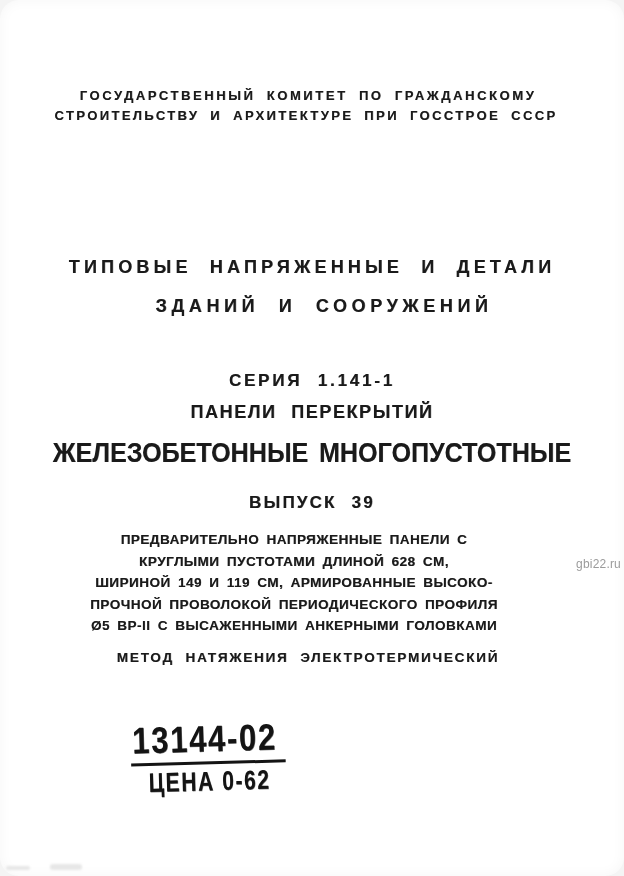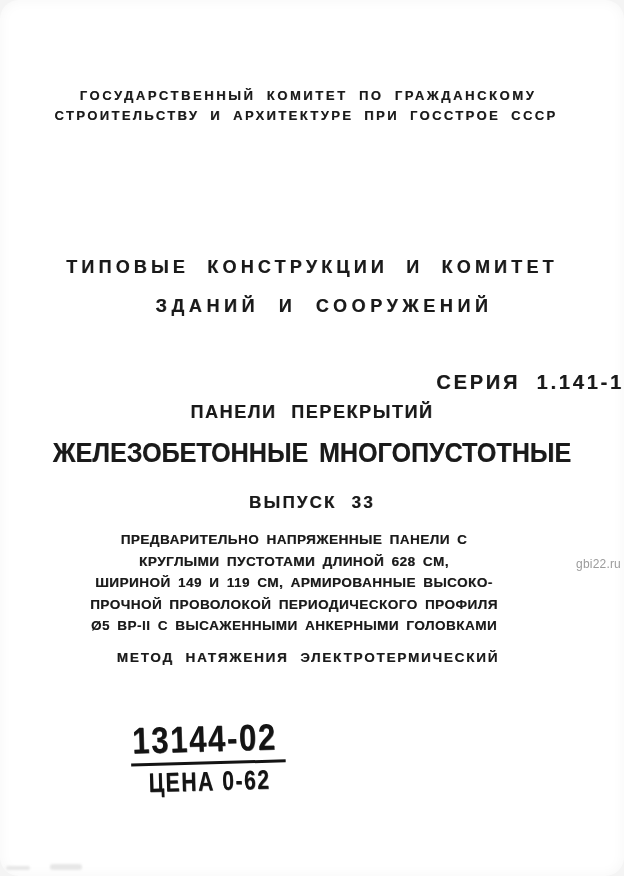--- a/index.html
+++ b/index.html
@@ -27,21 +27,21 @@
 
   
   .org1 { top:88px;  font-size:13px; letter-spacing:2.6px; word-spacing:5px; transform:translateX(-4px); }
   .org2 { top:108px; font-size:13px; letter-spacing:2.4px; word-spacing:5px; transform:translateX(-6px); }
 
   
   .doctype1 { top:257px; font-size:18px; letter-spacing:4.2px; word-spacing:9px; }
   .doctype2 { top:296px; font-size:18px; letter-spacing:4.6px; word-spacing:10px; transform:translateX(12px); }
 
   
-  .series { top:371px; font-size:20px; letter-spacing:2.8px; word-spacing:8px;text-align:right; }
+  .series { top:371px; font-size:17px; letter-spacing:2.8px; word-spacing:8px; }
 
   
   .title1 { top:402px; font-size:18px; letter-spacing:1.6px; word-spacing:8px; }
   .title2 { top:438px; font-size:27px; letter-spacing:0px; word-spacing:4px; transform:scaleX(0.93); transform-origin:50% 50%; }
 
   
   .issue { top:493px; font-size:17px; letter-spacing:2.2px; word-spacing:8px; }
 
   
   .spec {
@@ -109,29 +109,29 @@
   .smudge-2 { left:50px; top:864px; width:32px; height:6px; }
 </style>
 </head>
 <body>
 
 <div class="page">
 
   <div class="line org1">ГОСУДАРСТВЕННЫЙ КОМИТЕТ ПО ГРАЖДАНСКОМУ</div>
   <div class="line org2">СТРОИТЕЛЬСТВУ И АРХИТЕКТУРЕ ПРИ ГОССТРОЕ СССР</div>
 
-  <div class="line doctype1">ТИПОВЫЕ КОНСТРУКЦИИ И КОМИТЕТ</div>
+  <div class="line doctype1">ТИПОВЫЕ НАПРЯЖЕННЫЕ И ДЕТАЛИ</div>
   <div class="line doctype2">ЗДАНИЙ И СООРУЖЕНИЙ</div>
 
   <div class="line series">СЕРИЯ 1.141-1</div>
 
   <div class="line title1">ПАНЕЛИ ПЕРЕКРЫТИЙ</div>
   <div class="line title2">ЖЕЛЕЗОБЕТОННЫЕ МНОГОПУСТОТНЫЕ</div>
 
-  <div class="line issue">ВЫПУСК 33</div>
+  <div class="line issue">ВЫПУСК 39</div>
 
   <div class="spec">
     <div class="spec-line">ПРЕДВАРИТЕЛЬНО НАПРЯЖЕННЫЕ ПАНЕЛИ С</div>
     <div class="spec-line">КРУГЛЫМИ ПУСТОТАМИ ДЛИНОЙ 628 СМ,</div>
     <div class="spec-line">ШИРИНОЙ 149 И 119 СМ, АРМИРОВАННЫЕ ВЫСОКО-</div>
     <div class="spec-line">ПРОЧНОЙ ПРОВОЛОКОЙ ПЕРИОДИЧЕСКОГО ПРОФИЛЯ</div>
     <div class="spec-line">Ø5 ВР-II С ВЫСАЖЕННЫМИ АНКЕРНЫМИ ГОЛОВКАМИ</div>
   </div>
 
   <div class="line method">МЕТОД НАТЯЖЕНИЯ ЭЛЕКТРОТЕРМИЧЕСКИЙ</div>

